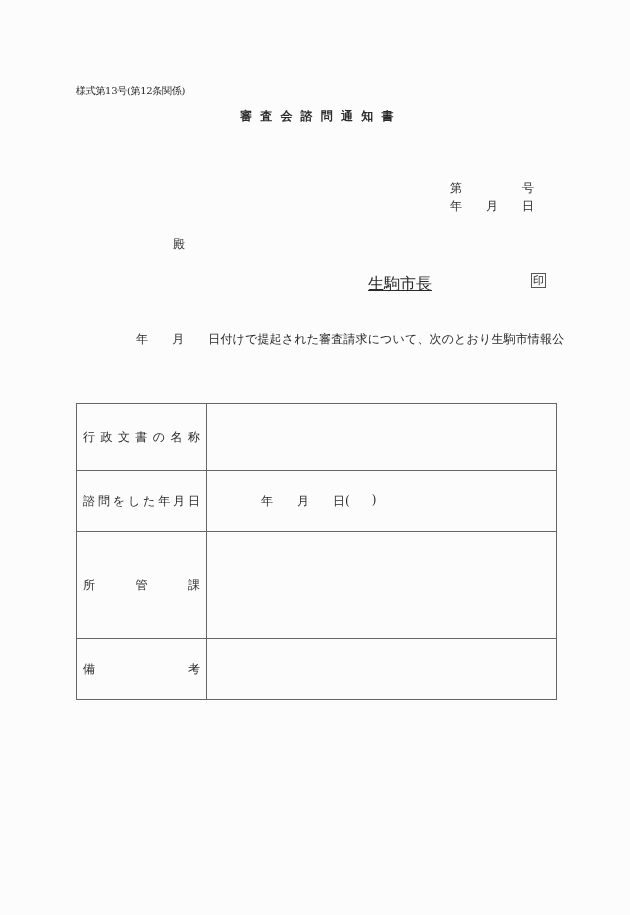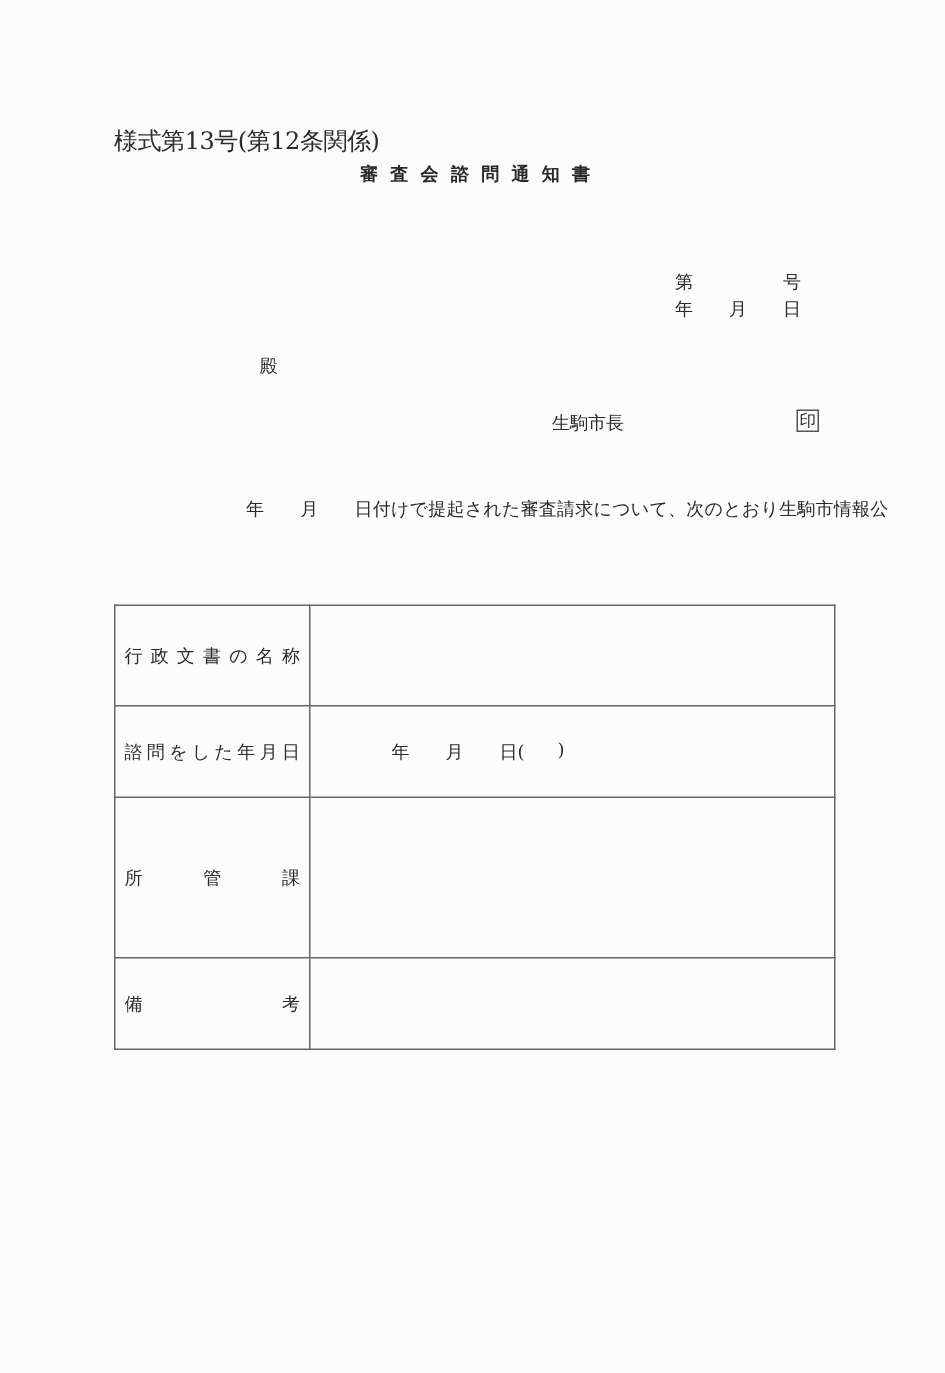--- a/index.html
+++ b/index.html
@@ -10,45 +10,45 @@
       width: 630px;
       height: 915px;
       background: #fcfcfc;
       position: relative;
       overflow: hidden;
       font-family: "DejaVu Serif", "Liberation Serif", serif;
       color: #2a2a2a;
       font-size: 12px;
     }
     .abs { position: absolute; white-space: nowrap; }
-    .form-number { left: 76px; top: 84px; font-size: 16px; letter-spacing: -0.3px; }
+    .form-number { left: 76px; top: 84px; font-size: 10px; letter-spacing: -0.3px; }
     .doc-title { left: 240px; top: 108px; font-size: 12px; letter-spacing: 8.2px; font-weight: bold; }
     .ref-line { left: 450px; top: 180px; width: 90px; font-size: 12px; }
     .ref-line span { position: absolute; top: 0; }
     .date-line { left: 450px; top: 198px; width: 90px; font-size: 12px; }
     .date-line span { position: absolute; top: 0; }
     .addressee { left: 173px; top: 236px; font-size: 12px; }
-    .sender { left: 368px; top: 274px; font-size: 12px; }
+    .sender { left: 368px; top: 274px; font-size: 16px; text-decoration: underline; }
     .seal {
       left: 531px; top: 273px;
       width: 13px; height: 13px;
       border: 1px solid #555;
       font-size: 11px;
       line-height: 13px;
       text-align: center;
     }
     .body-text {
       left: 76px; top: 331px;
       width: 482px;
       white-space: normal;
       font-size: 12px;
       line-height: 17.5px;
       letter-spacing: 0.15px;
     }
-    .body-text .line { display: block; white-space: nowrap; margin-left: 28px; }
+    .body-text .line { display: block; white-space: nowrap; }
     .info-table {
       position: absolute;
       left: 76px;
       top: 403px;
       width: 481px;
       border-collapse: collapse;
       table-layout: fixed;
     }
     .info-table td {
       border: 1.5px solid #666;

